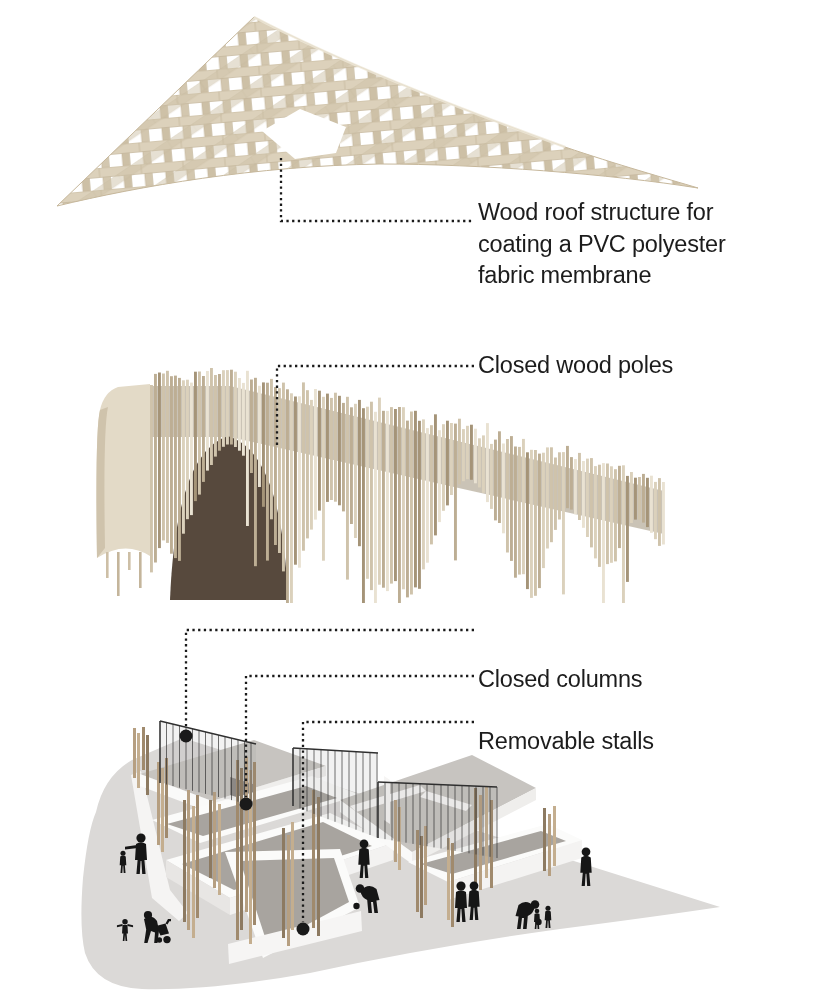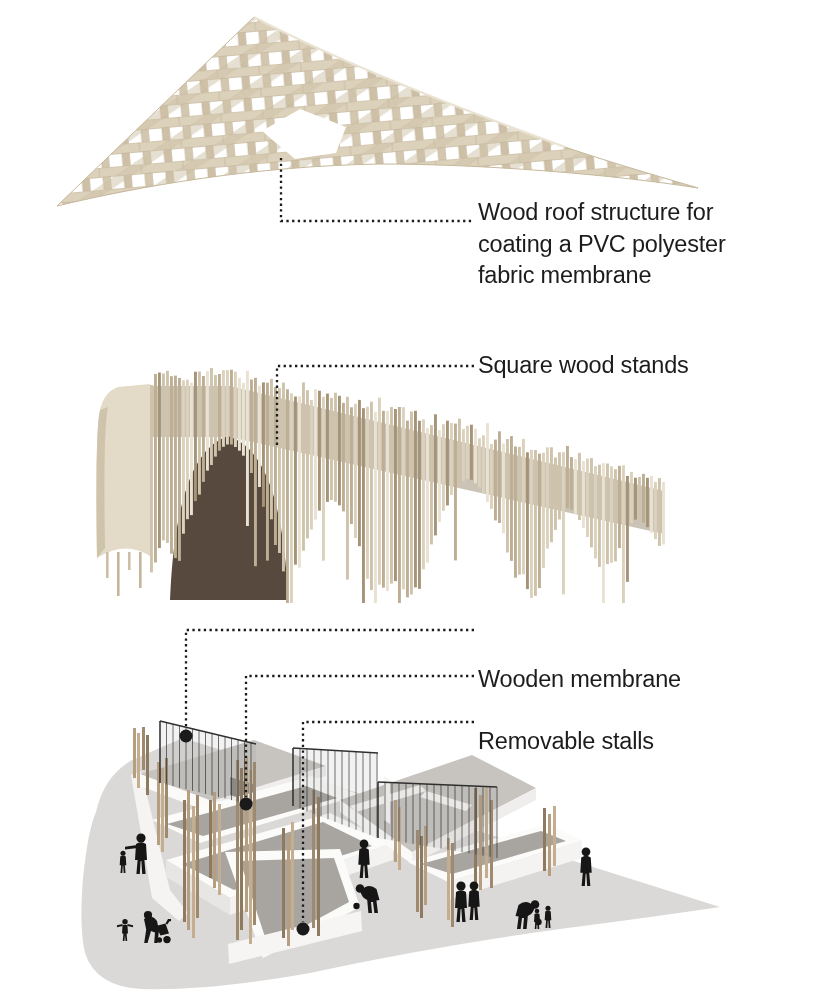--- a/index.html
+++ b/index.html
@@ -373,16 +373,16 @@
     <path d="M474,722 H303 V922"></path>
   </g>
   <g fill="#1a1a1a">
     <circle cx="186" cy="736" r="6.5"></circle>
     <circle cx="246" cy="804" r="6.5"></circle>
     <circle cx="303" cy="929" r="6.5"></circle>
   </g>
 </svg>
 
 <div class="lbl wrap" style="left:478px;top:197px">Wood roof structure for coating a PVC polyester fabric membrane</div>
-<div class="lbl" style="left:478px;top:350px">Square wood stands</div>
-<div class="lbl" style="left:478px;top:664px">Wooden membrane</div>
+<div class="lbl" style="left:478px;top:350px">Closed wood poles</div>
+<div class="lbl" style="left:478px;top:664px">Closed columns</div>
 <div class="lbl" style="left:478px;top:726px">Removable stalls</div>
 </div>
 
 </body></html>

